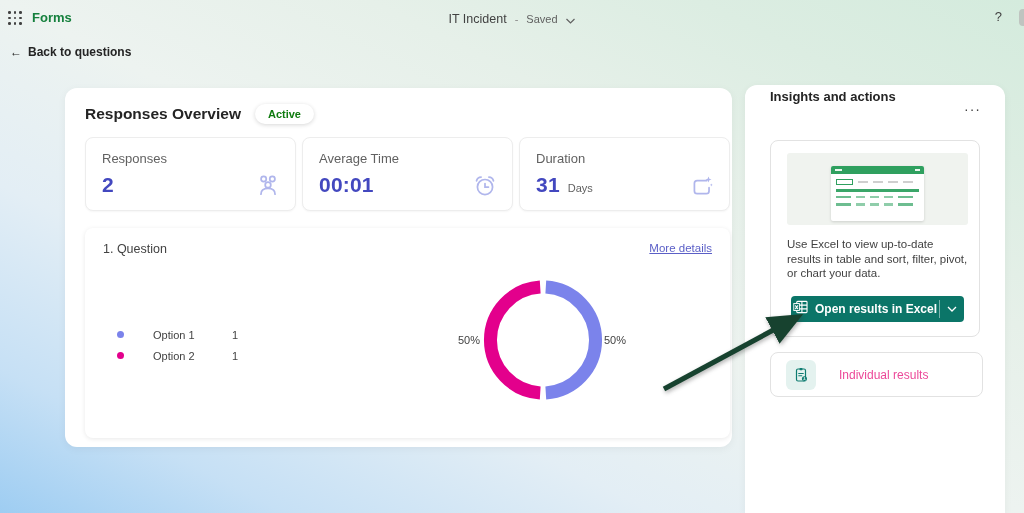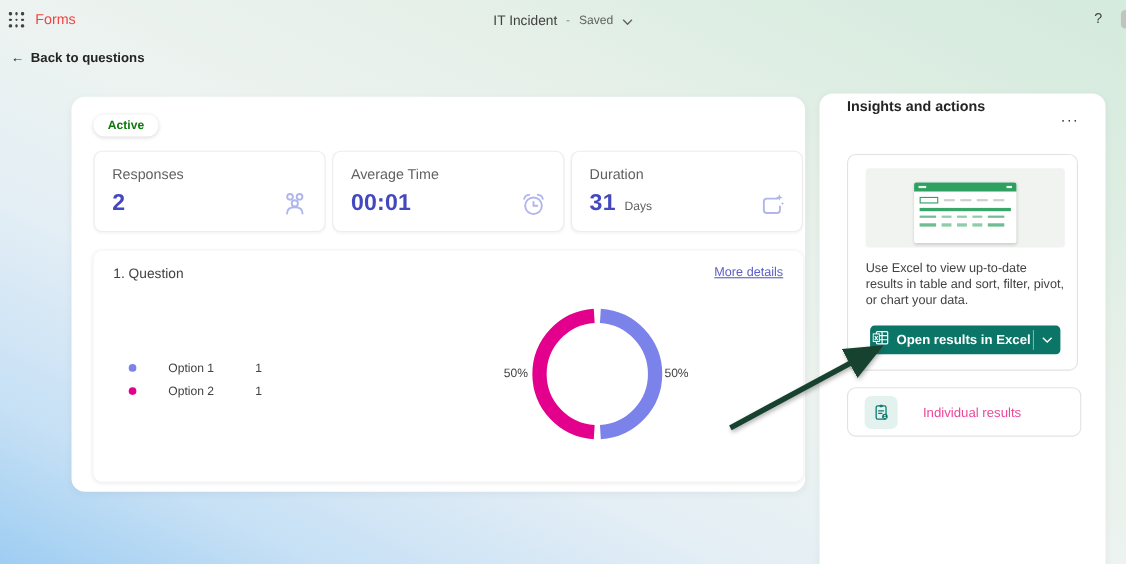--- a/index.html
+++ b/index.html
@@ -11,21 +11,21 @@
       #9ecdf2 0%, #c6e0f5 14%, #e3eef5 32%, #edf3f0 50%,
       #e6f0e9 68%, #dcedE2 84%, #d4ebdd 100%);
     position:relative;
   }
 
   
   .topbar { position:absolute; top:0; left:0; width:100%; height:36px; }
   .waffle { position:absolute; left:8px; top:11px; width:14px; height:14px;
     display:grid; grid-template-columns:repeat(3,1fr); gap:2.5px; cursor:pointer; }
   .waffle i { width:2.5px; height:2.5px; background:#424242; border-radius:50%; }
-  .app-name { position:absolute; left:32px; top:10px; font-size:13px; font-weight:400; color:#ef4444; }
+  .app-name { position:absolute; left:32px; top:10px; font-size:13px; font-weight:700; color:#15803d; }
   .doc-group { position:absolute; left:50%; top:10px; transform:translateX(-50%);
     display:flex; align-items:center; gap:8px; white-space:nowrap; }
   .doc-title { font-size:12.5px; color:#424242; }
   .doc-sep { font-size:11px; color:#8a8a8a; }
   .doc-status { font-size:11px; color:#616161; }
   .chev { display:inline-block; }
   .help-btn { position:absolute; right:22px; top:9px; font-size:13px; color:#424242; cursor:pointer; }
   .avatar-sliver { position:absolute; right:-3px; top:9px; width:8px; height:17px;
     background:#bfc4c0; border-radius:4px 0 0 4px; }
 
@@ -143,20 +143,21 @@
 </div>
 
 <div class="back-link">
   <span>←</span>
   <span>Back to questions</span>
 </div>
 
 <div class="main-card">
 
   <div class="overview-head">
+    <span class="overview-title">Responses Overview</span>
     <span class="active-badge">Active</span>
   </div>
 
   <div class="stats-row">
 
     <div class="stat-card">
       <div class="stat-label">Responses</div>
       <div class="stat-value-row">
         <span class="stat-value">2</span>
         <span class="stat-unit"></span>

